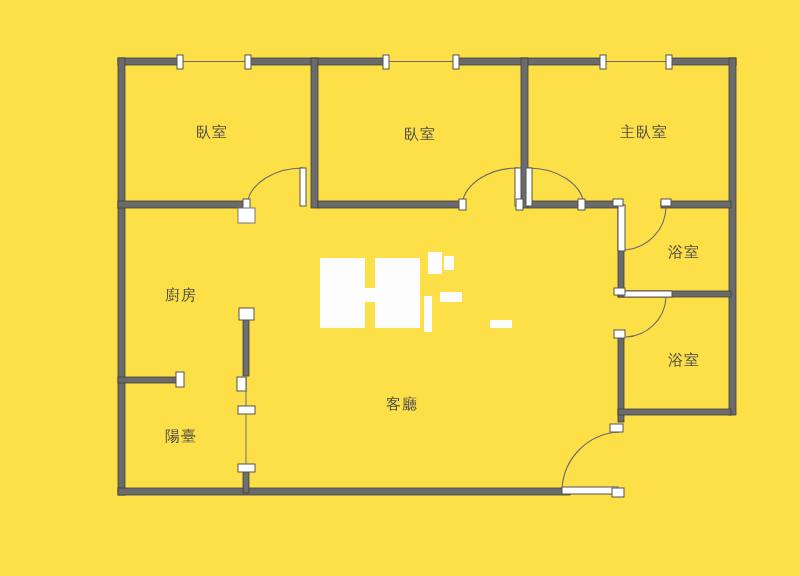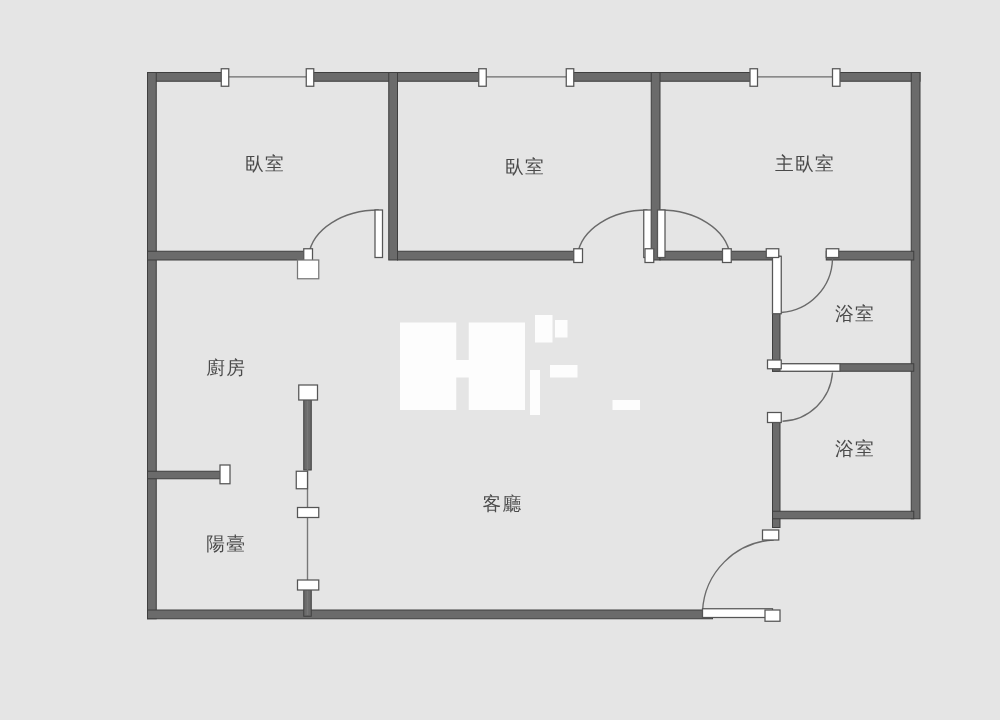--- a/index.html
+++ b/index.html
@@ -10,21 +10,21 @@
   body {
     width: 800px;
     height: 576px;
     font-family: "DejaVu Sans", "Liberation Sans", sans-serif;
     overflow: hidden;
   }
   #floorplan-root {
     position: relative;
     width: 800px;
     height: 576px;
-    background: #e5e5e5;
+    background: #fde047;
   }
   #plan-svg {
     display: block;
     width: 800px;
     height: 576px;
   }
   .room-label {
     font-family: "DejaVu Sans", "Liberation Sans", sans-serif;
     font-size: 15px;
     fill: #4a4a4a;

